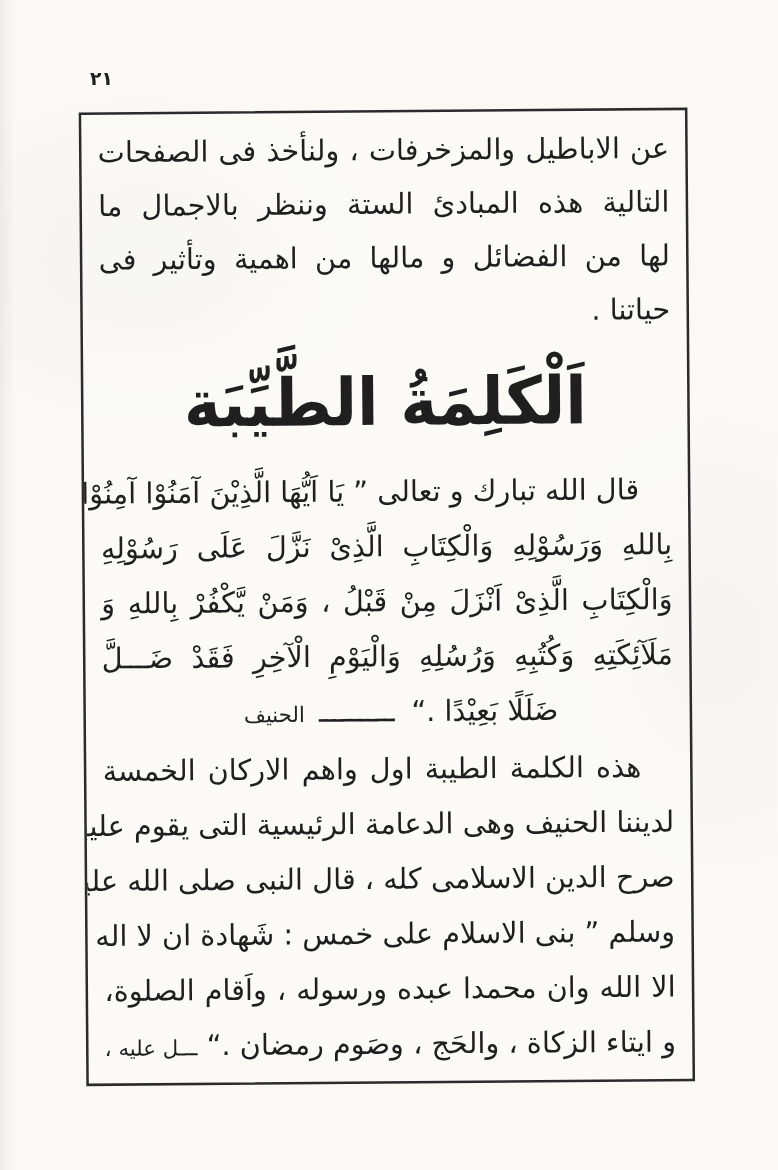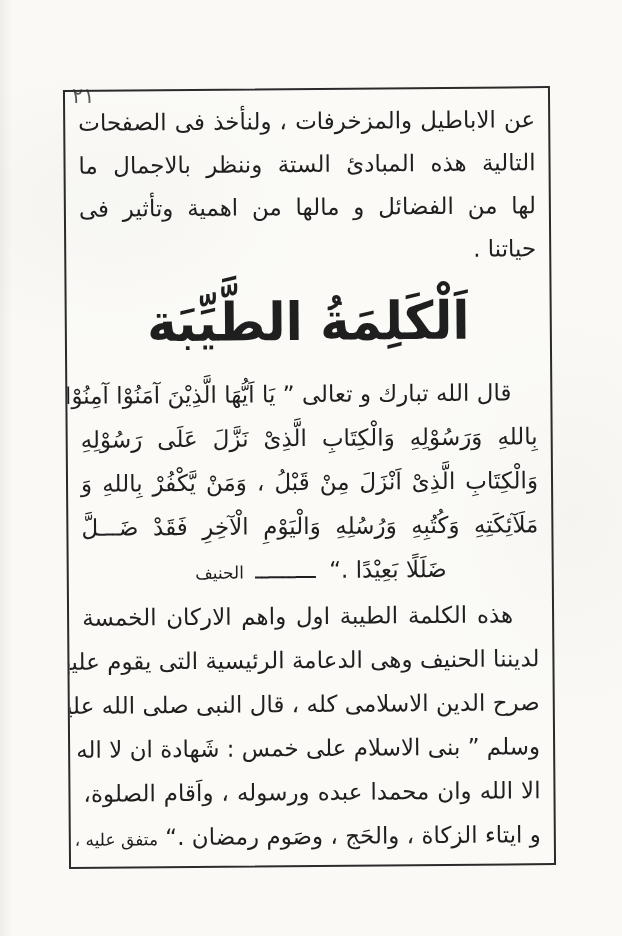--- a/index.html
+++ b/index.html
@@ -16,25 +16,24 @@
     background:
       linear-gradient(90deg, rgba(0,0,0,0.05) 0px, rgba(0,0,0,0.0) 12px),
       radial-gradient(ellipse 320px 220px at 18% 22%, rgba(0,0,0,0.022), transparent 65%),
       radial-gradient(ellipse 240px 320px at 92% 55%, rgba(0,0,0,0.018), transparent 65%),
       #faf9f5;
   }
   .page-number {
     position: absolute;
     top: 54px;
     left: 72px;
-    font-size: 21px;
-    font-weight: normal;
+    font-size: 15px;
+    font-weight: bold;
     letter-spacing: 2px;
     direction: ltr;
-    margin-top: 30px;
   }
   .frame {
     position: absolute;
     left: 66px;
     top: 88px;
     width: 487px;
     height: 779px;
     box-sizing: border-box;
     border: 2px solid #2b2b2b;
     padding: 10px 13px 0 13px;
@@ -105,17 +104,17 @@
   </div>
 
   <div class="para hadith">
     <div class="line j indent">هذه الكلمة الطيبة اول واهم الاركان الخمسة</div>
     <div class="line j">لديننا الحنيف وهى الدعامة الرئيسية التى يقوم عليها</div>
     <div class="line j">صرح الدين الاسلامى كله ، قال النبى صلى الله عليه</div>
     <div class="line j">وسلم ” بنى الاسلام على خمس : شَهادة ان لا اله</div>
     <div class="line j">الا الله وان محمدا عبده ورسوله ، واَقام الصلوة،</div>
     <div class="line j">
       <span>و ايتاء الزكاة ، والحَج ، وصَوم رمضان .“</span>
-      <span class="small">متفق عليه ،</span>
+      <span class="small">ـــل عليه ،</span>
     </div>
   </div>
 
 </div>
 
 </body></html>

